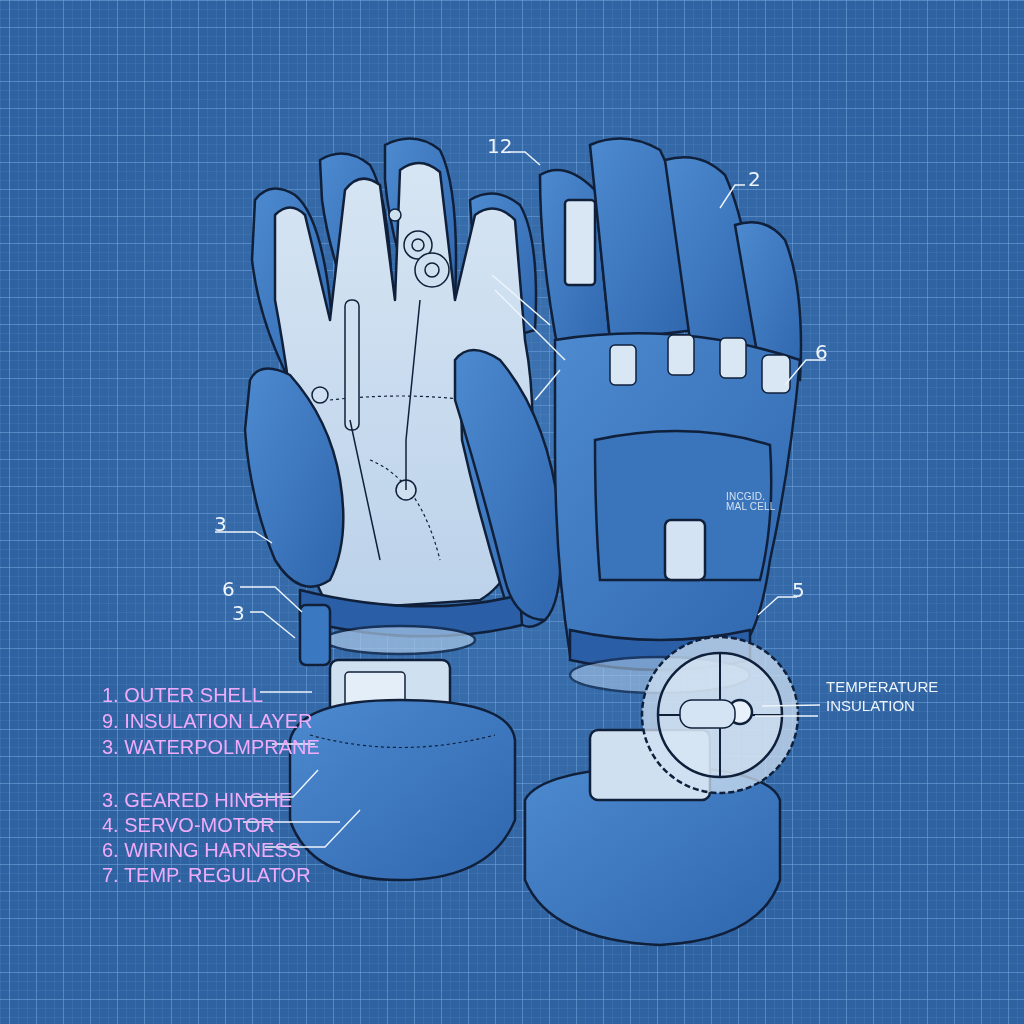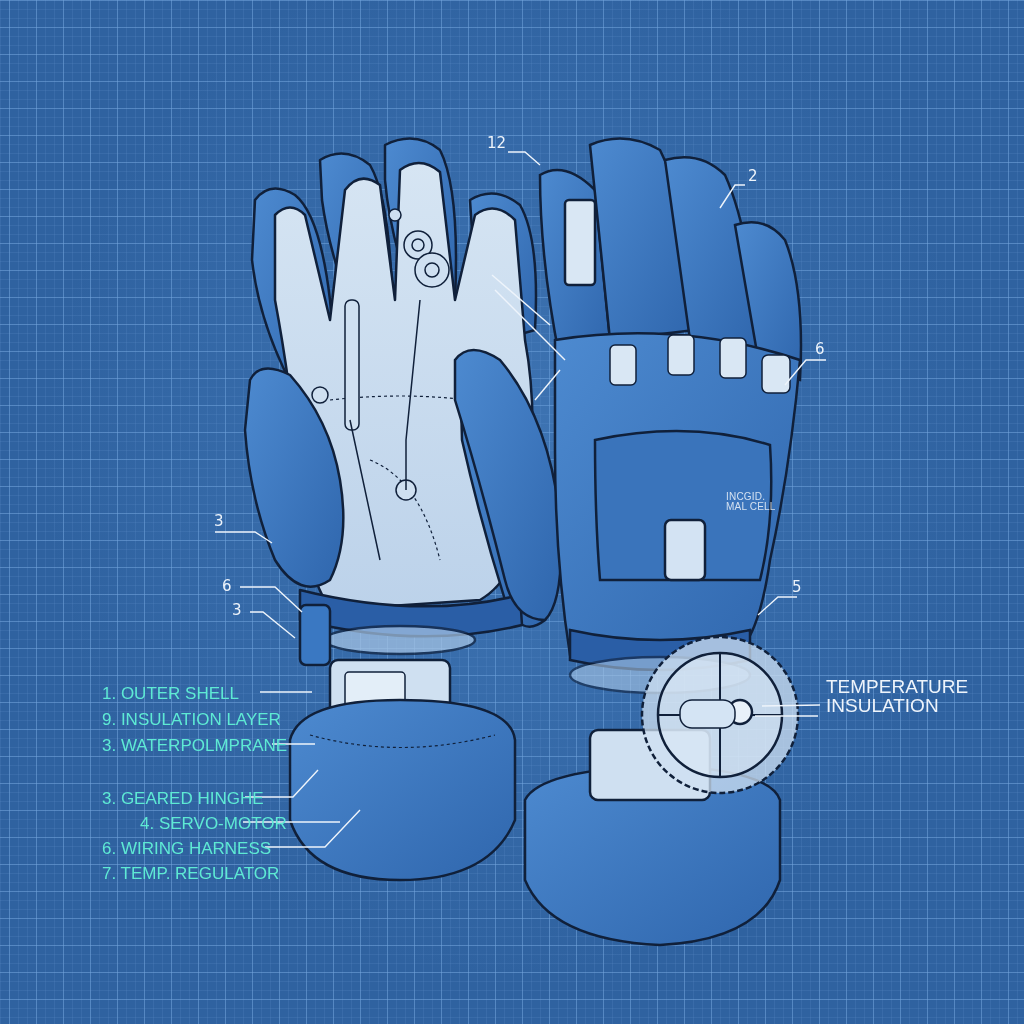--- a/index.html
+++ b/index.html
@@ -11,24 +11,24 @@
       linear-gradient(rgba(120,170,225,0.45) 1px, transparent 1px),
       linear-gradient(90deg, rgba(120,170,225,0.45) 1px, transparent 1px),
       linear-gradient(rgba(100,150,210,0.18) 1px, transparent 1px),
       linear-gradient(90deg, rgba(100,150,210,0.18) 1px, transparent 1px);
     background-size: 100% 100%, 27px 27px, 27px 27px, 9px 9px, 9px 9px;
     background-position: 0 0, 9px 0, 9px 0, 0 0, 0 0;
     font-family:"Liberation Sans", sans-serif;
   }
   .stage { position:absolute; left:0; top:0; width:1024px; height:1024px; }
   .label { position:absolute; color:#eef4fb; font-size:15px; letter-spacing:0.2px; white-space:nowrap; }
-  .num { position:absolute; color:#eef4fb; font-size:15px; font-family:"DejaVu Sans", sans-serif; }
+  .num { position:absolute; color:#eef4fb; font-size:20px; font-family:"DejaVu Sans", sans-serif; }
   .legend { position:absolute; left:102px; top:684px; }
-  .legend .row { position:absolute; left:0; color:#5eead4; font-size:17px; white-space:nowrap; }
-  .tempreg { position:absolute; left:826px; top:677px; color:#eef4fb; font-size:19px; line-height:19px; }
+  .legend .row { position:absolute; left:0; color:#f0abfc; font-size:20px; white-space:nowrap; }
+  .tempreg { position:absolute; left:826px; top:677px; color:#eef4fb; font-size:15px; line-height:19px; }
   svg { position:absolute; left:0; top:0; }
 </style>
 </head>
 <body>
 
 <div class="stage">
 
   <svg width="1024" height="1024" viewBox="0 0 1024 1024">
     <defs>
       <linearGradient id="gl" x1="0" y1="0" x2="1" y2="1">
@@ -150,17 +150,17 @@
   <div class="label" style="left:726px;top:492px;font-size:10px;line-height:10px;opacity:0.85;">
     <div>INCGID.</div>
     <div>MAL CELL</div>
   </div>
 
   <div class="legend">
     <div class="row" style="top:0px;">1. OUTER SHELL</div>
     <div class="row" style="top:26px;">9. INSULATION LAYER</div>
     <div class="row" style="top:52px;">3. WATERPOLMPRANE</div>
     <div class="row" style="top:105px;">3. GEARED HINGHE</div>
-    <div class="row" style="top:130px;margin-left:38px;">4. SERVO-MOTOR</div>
+    <div class="row" style="top:130px;">4. SERVO-MOTOR</div>
     <div class="row" style="top:155px;">6. WIRING HARNESS</div>
     <div class="row" style="top:180px;">7. TEMP. REGULATOR</div>
   </div>
 </div>
 
 </body></html>

